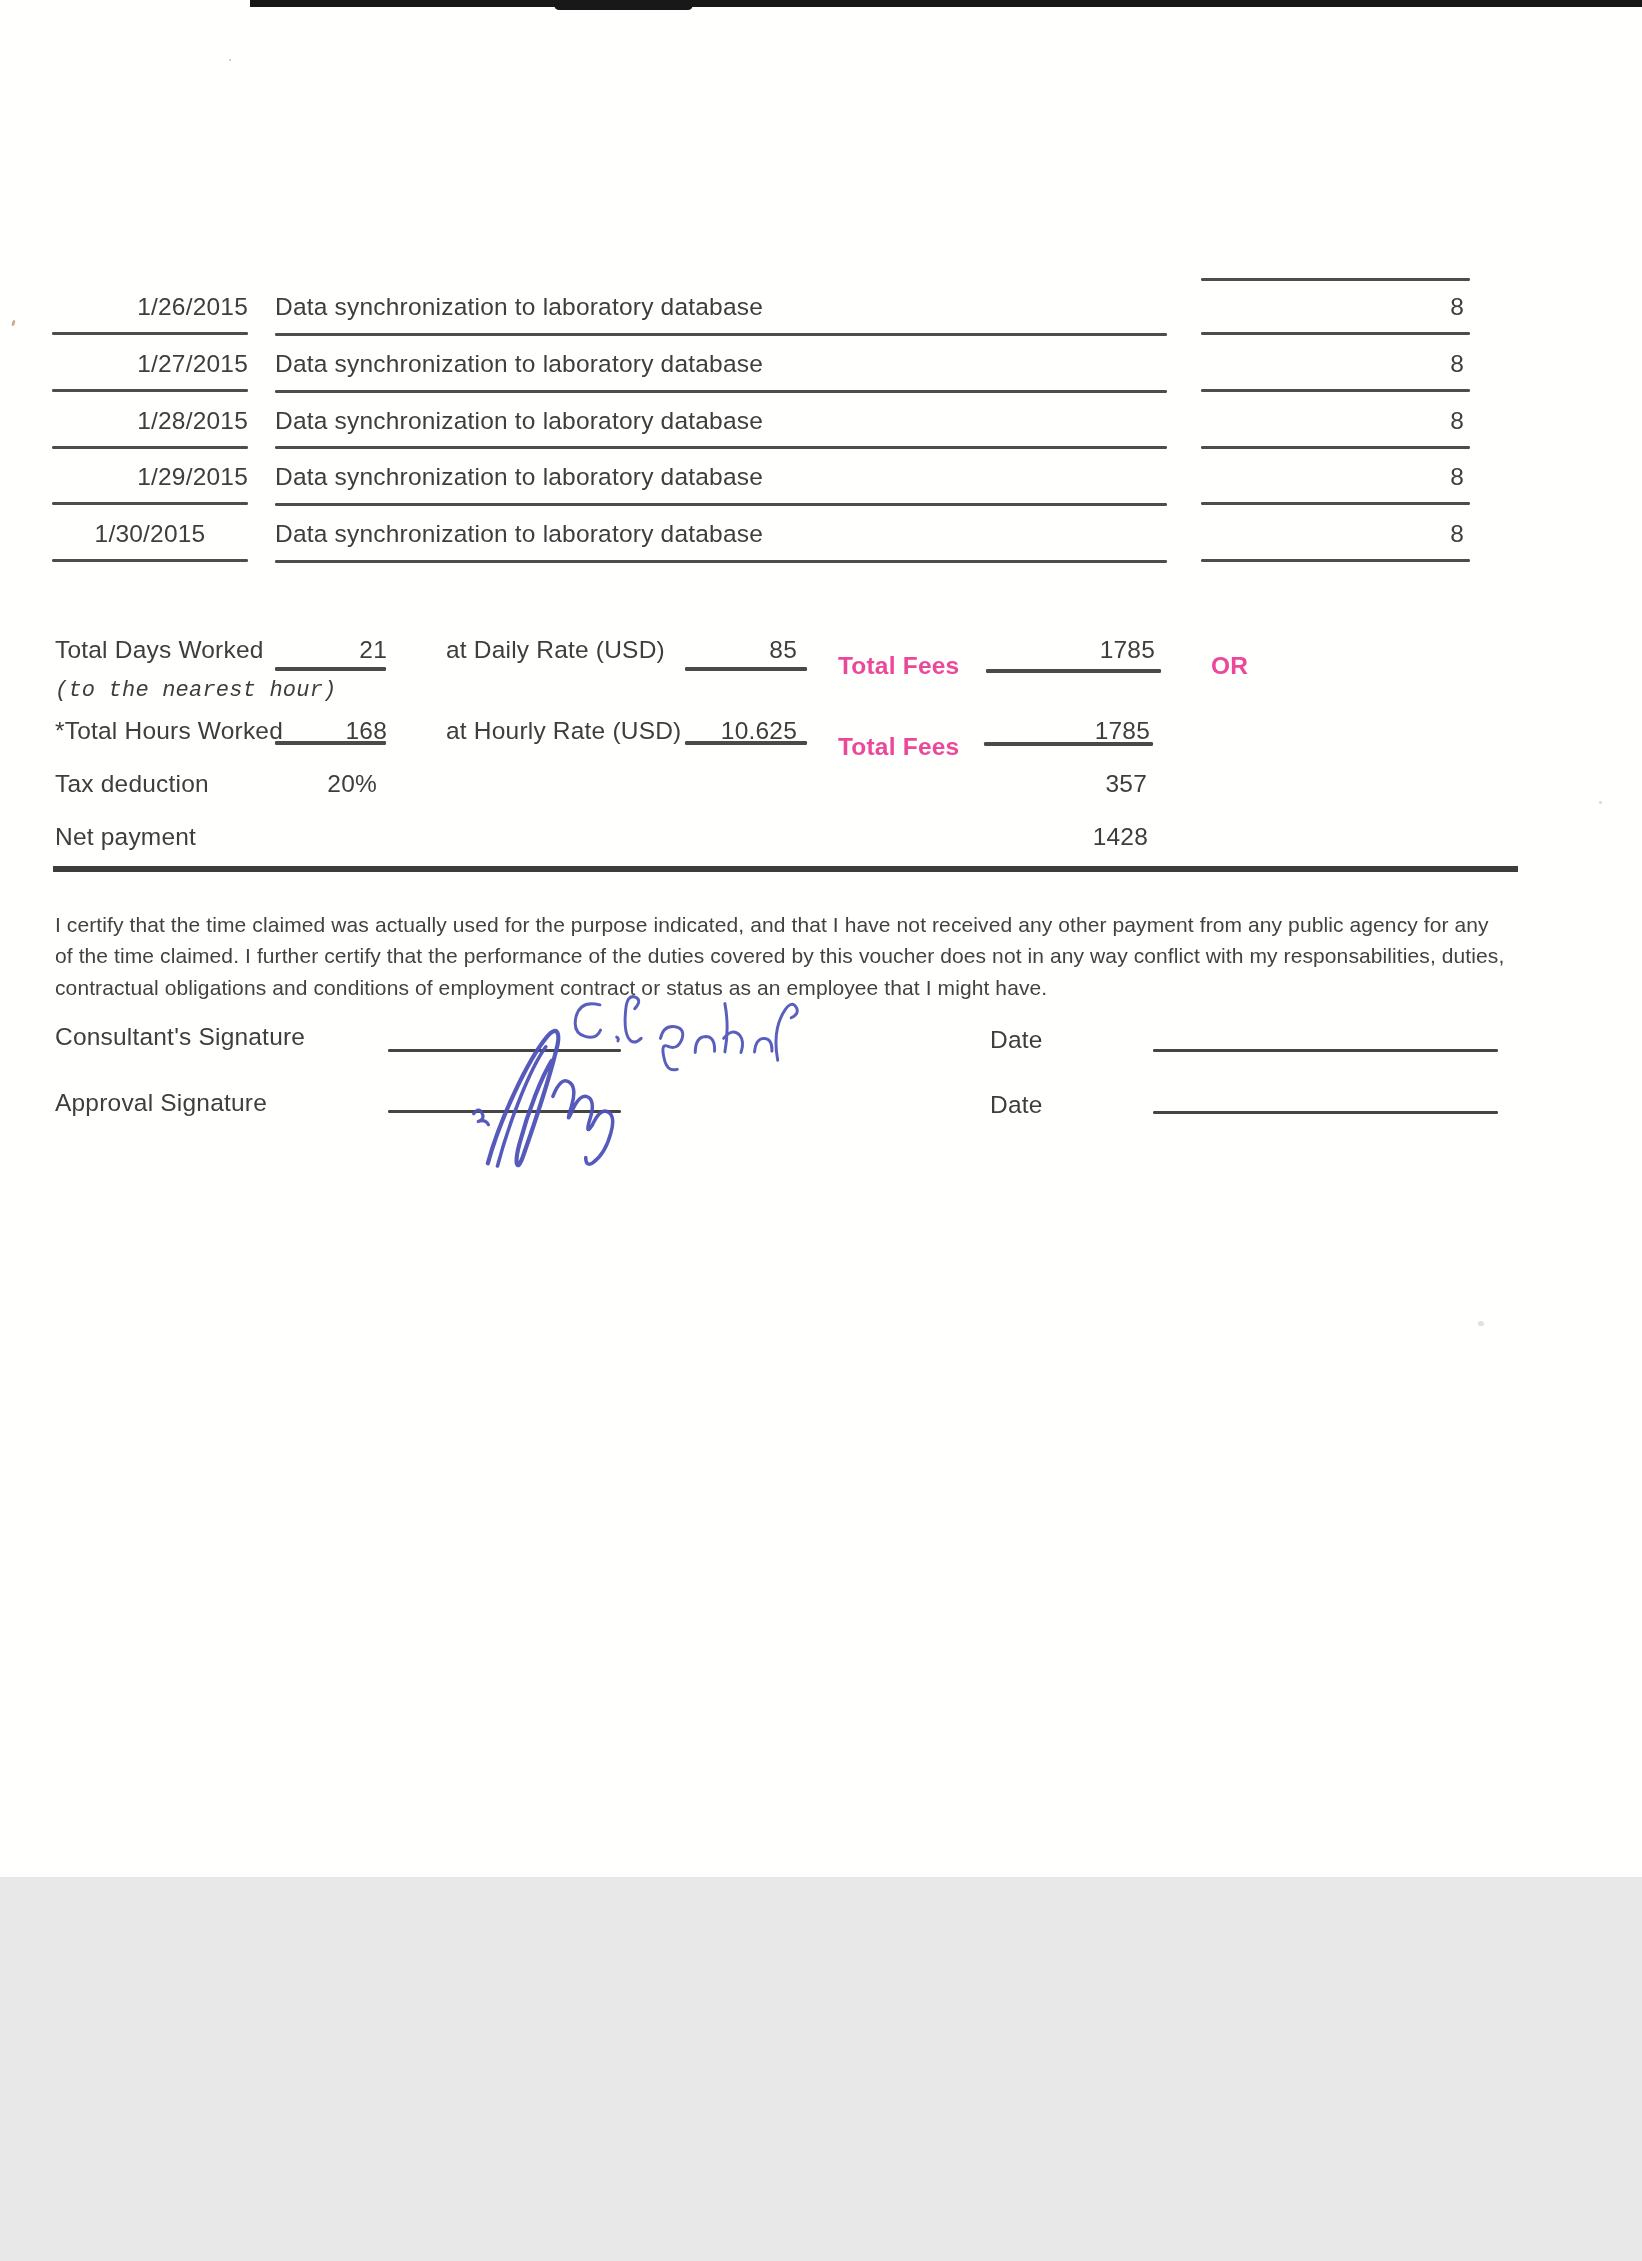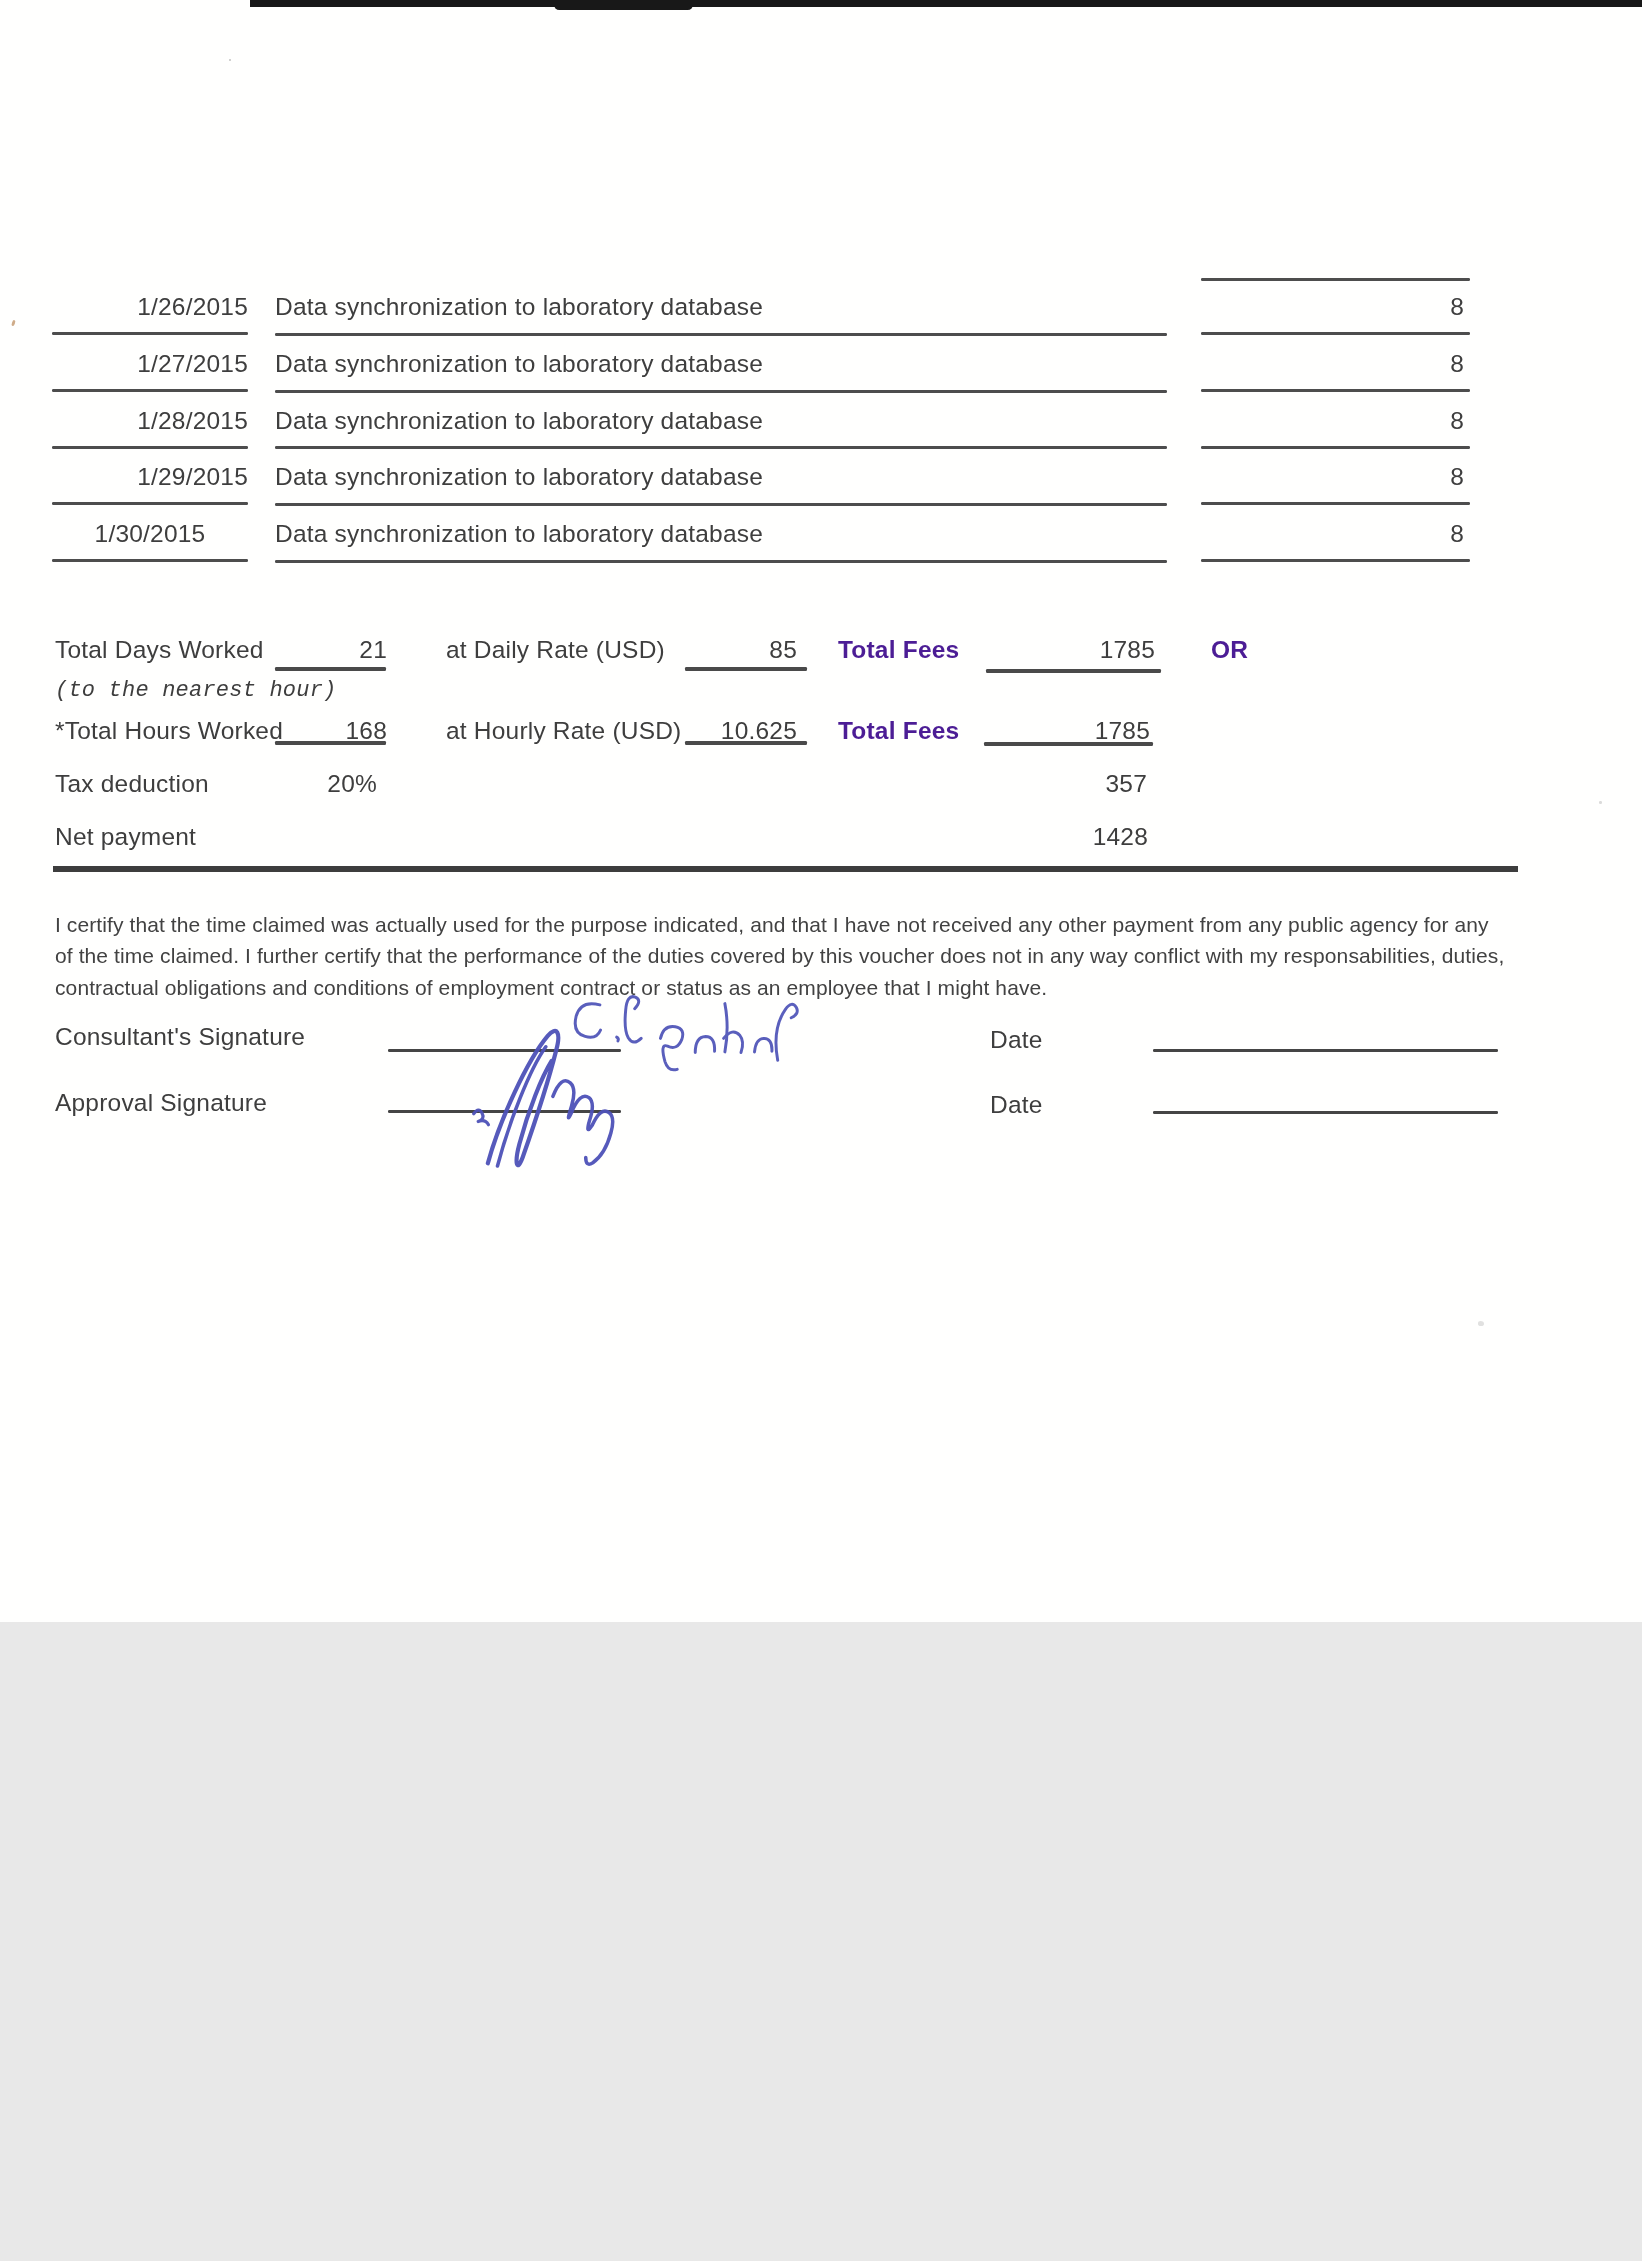--- a/index.html
+++ b/index.html
@@ -1,26 +1,26 @@
 <!DOCTYPE html>
 <html style="font-size:10.3px"><head>
 <meta charset="utf-8">
 <style>
   html,body{margin:0;padding:0;background:#e8e8e8;}
   .page{
     position:relative;
-    width:1643px;height:1622px;
+    width:1643px;height:1877px;
     background:#fffffe;
     font-family:"Liberation Sans", sans-serif;
     color:#3e3e3e;
     overflow:hidden;
   }
   .t{position:absolute;white-space:nowrap;font-size:24.5px;line-height:1.15;letter-spacing:0.2px;}
   .num{text-align:right;}
-  .b{font-weight:bold;color:#4c1d95;}
+  .b{font-weight:bold;color:#ec4899;margin-top:16px;}
   .i{font-style:italic;font-size:22px;}
   .cert{font-size:21px;color:#424242;letter-spacing:0.1px;}
   .rule{position:absolute;background:#4d4d4d;height:3.2px;border-radius:1.3px;}
   .uline{position:absolute;background:#4a4a4a;height:3.9px;border-radius:1.3px;}
   .sigline{position:absolute;background:#454545;height:2.9px;border-radius:1.3px;}
   .thick{position:absolute;background:#3d3d3d;height:5.8px;left:53px;width:1465px;top:866px;}
   .scanedge{position:absolute;background:#181818;}
   .speck{position:absolute;border-radius:50%;}
   svg.inklayer{position:absolute;left:0;top:0;pointer-events:none;}
 </style>

